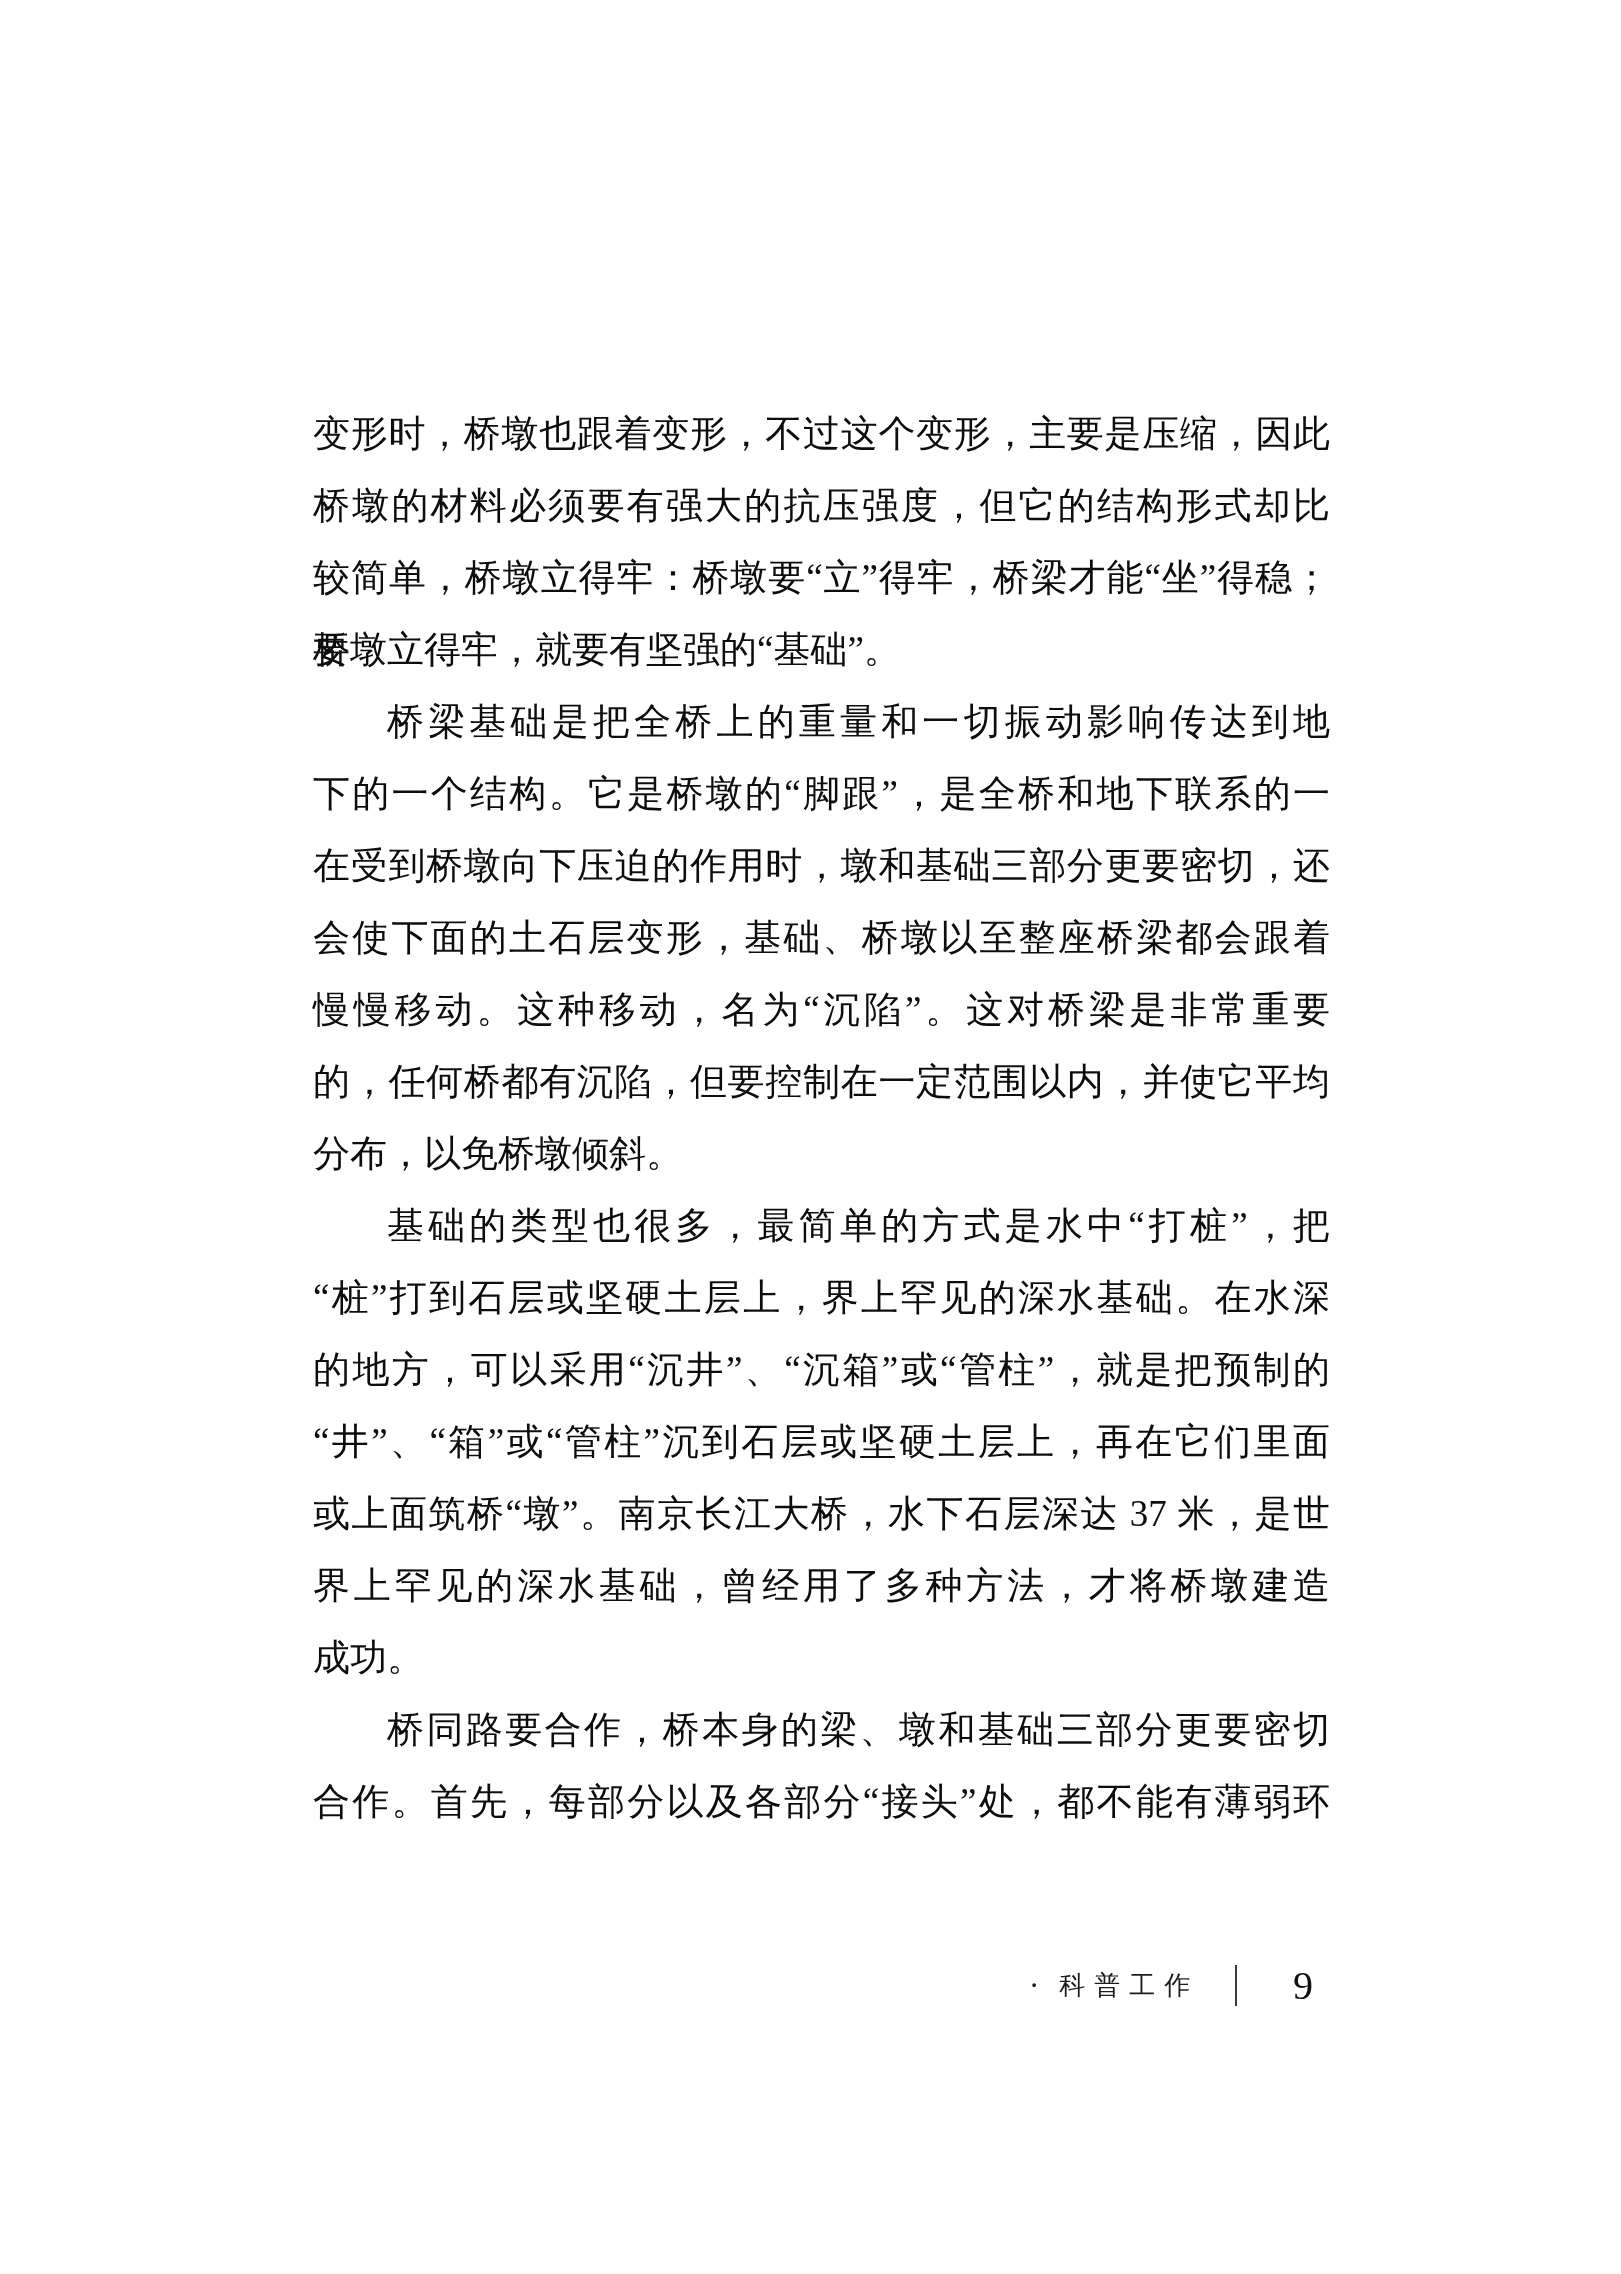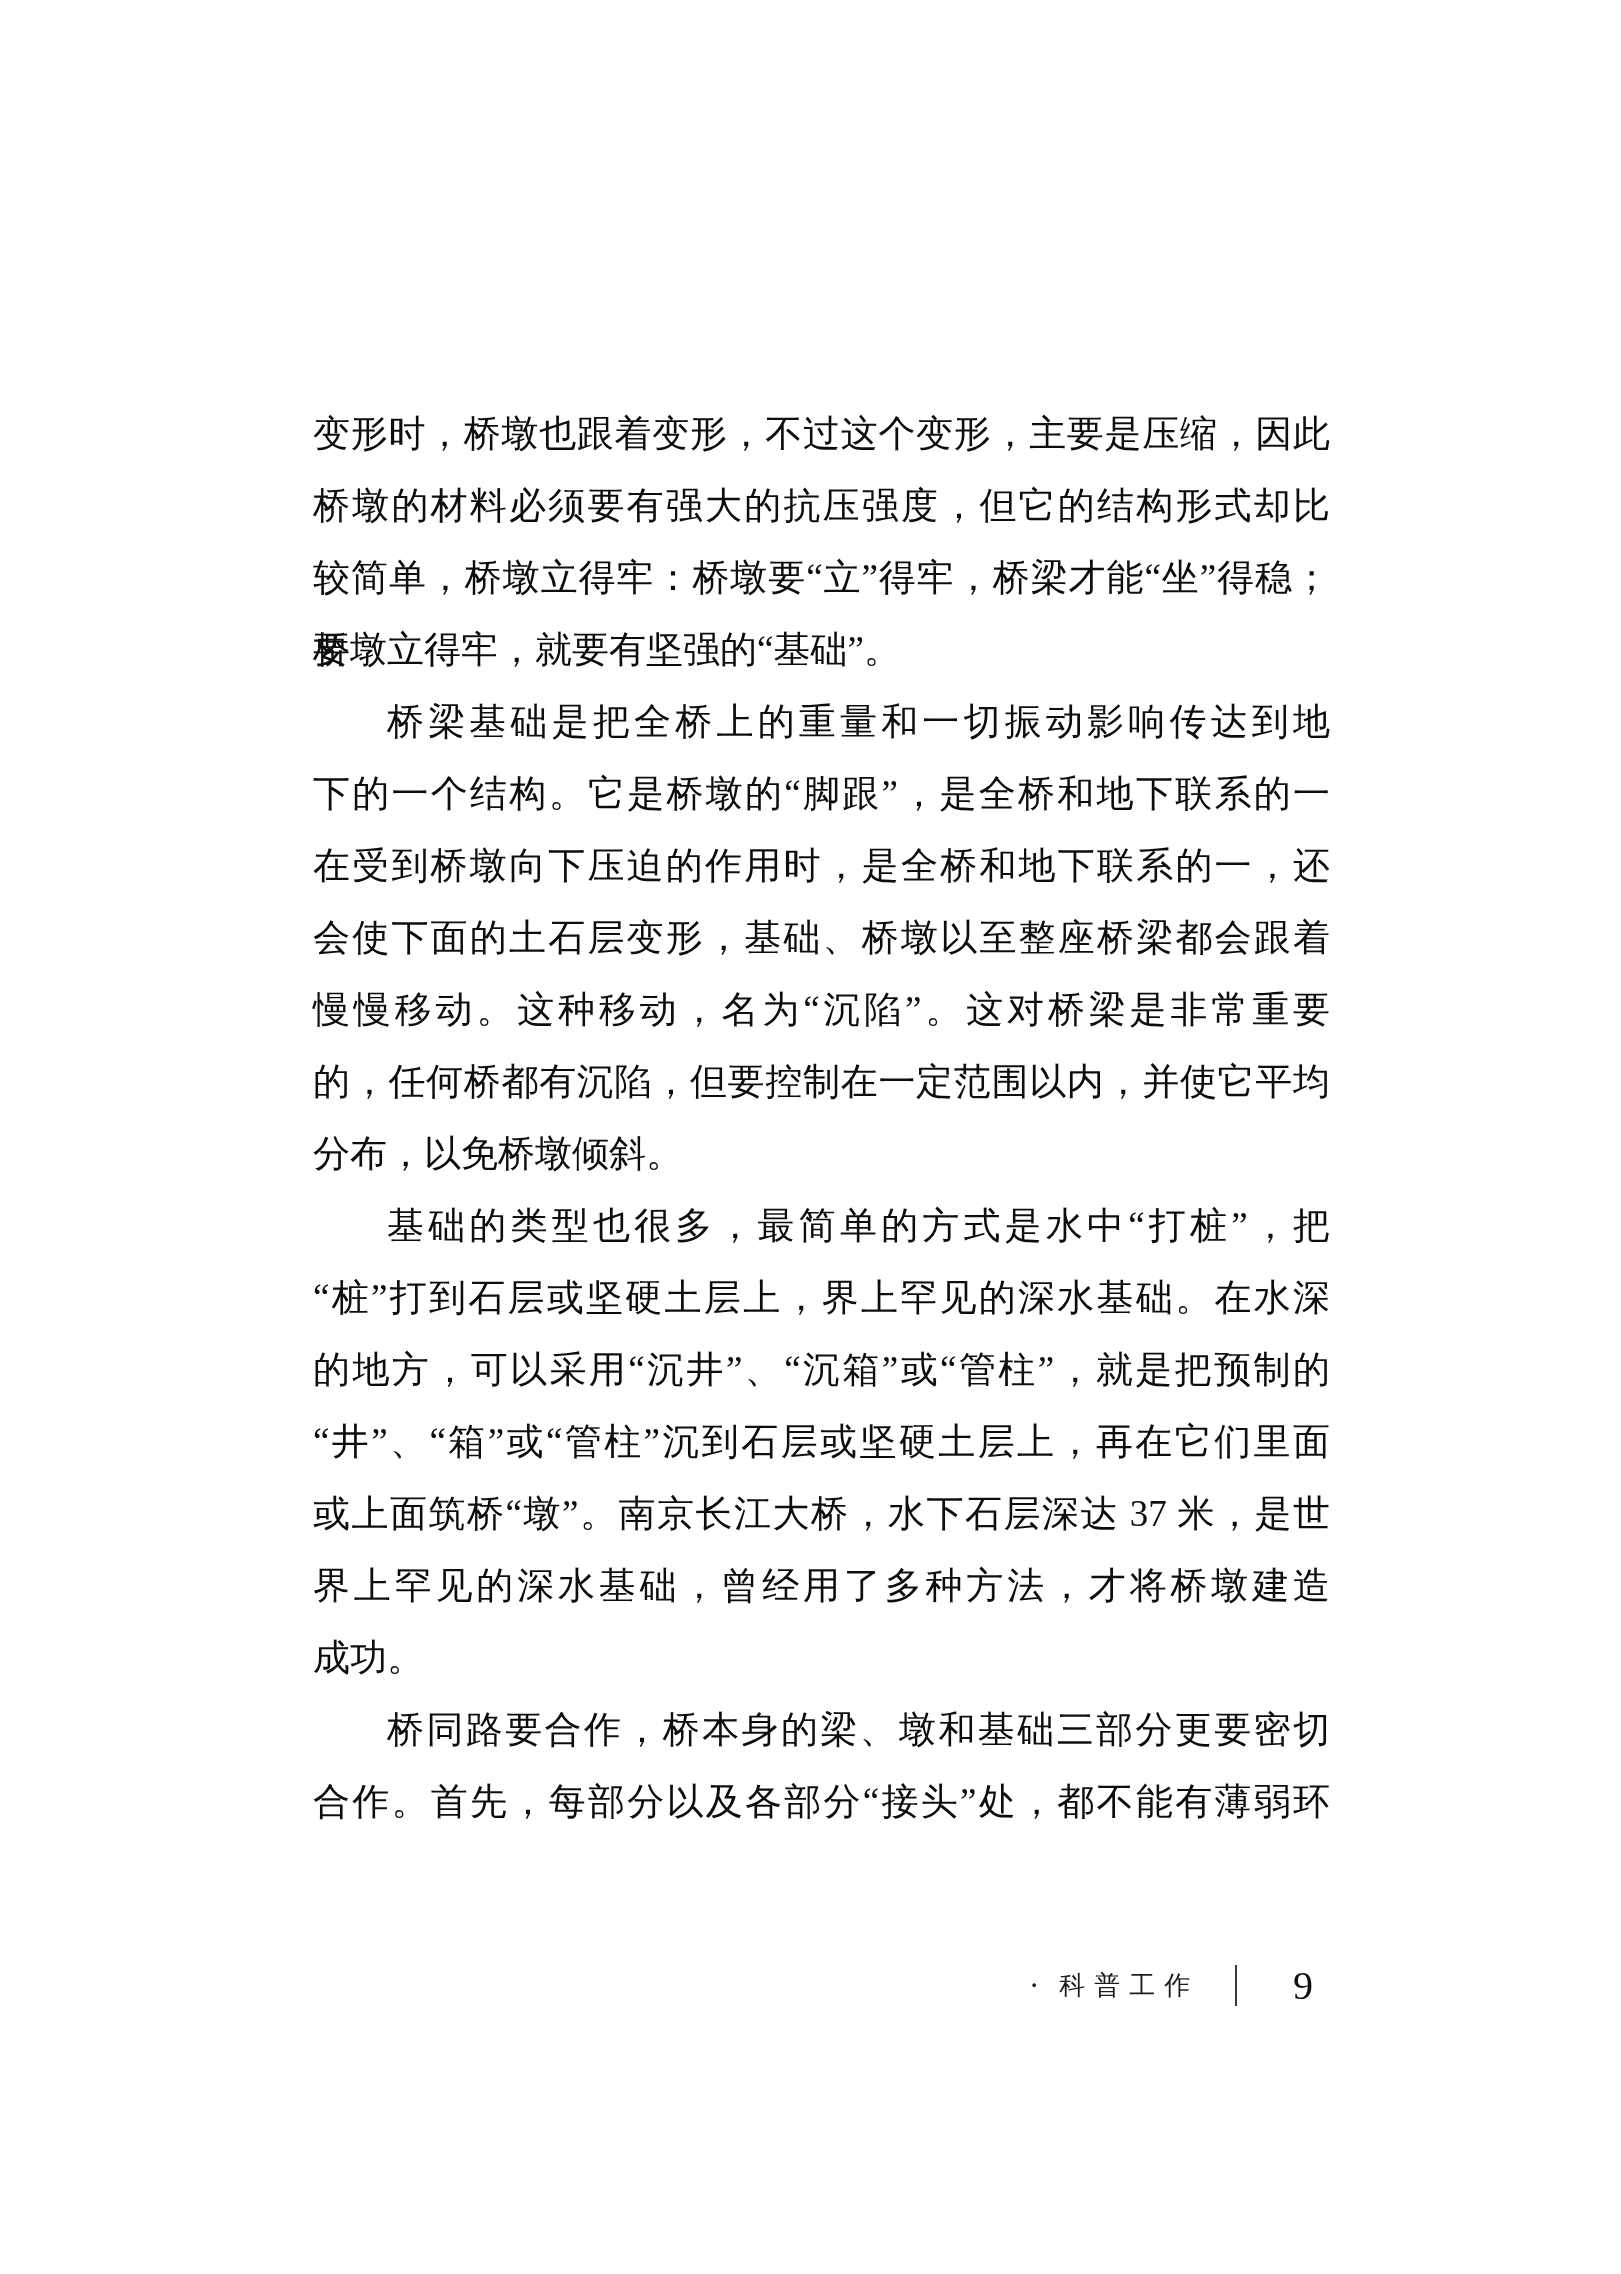--- a/index.html
+++ b/index.html
@@ -76,21 +76,21 @@
 
 <div class="page">
 
   <main class="text-block" id="text-block">
       <div class="line">变形时，桥墩也跟着变形，不过这个变形，主要是压缩，因此</div>
       <div class="line">桥墩的材料必须要有强大的抗压强度，但它的结构形式却比</div>
       <div class="line">较简单，桥墩立得牢：桥墩要“立”得牢，桥梁才能“坐”得稳；要</div>
       <div class="line no-just">桥墩立得牢，就要有坚强的“基础”。</div>
       <div class="line indent">桥梁基础是把全桥上的重量和一切振动影响传达到地</div>
       <div class="line">下的一个结构。它是桥墩的“脚跟”，是全桥和地下联系的一</div>
-      <div class="line">在受到桥墩向下压迫的作用时，是全桥和地下联系的一，还</div>
+      <div class="line">在受到桥墩向下压迫的作用时，墩和基础三部分更要密切，还</div>
       <div class="line">会使下面的土石层变形，基础、桥墩以至整座桥梁都会跟着</div>
       <div class="line">慢慢移动。这种移动，名为“沉陷”。这对桥梁是非常重要</div>
       <div class="line">的，任何桥都有沉陷，但要控制在一定范围以内，并使它平均</div>
       <div class="line no-just">分布，以免桥墩倾斜。</div>
       <div class="line indent">基础的类型也很多，最简单的方式是水中“打桩”，把</div>
       <div class="line">“桩”打到石层或坚硬土层上，界上罕见的深水基础。在水深</div>
       <div class="line">的地方，可以采用“沉井”、“沉箱”或“管柱”，就是把预制的</div>
       <div class="line">“井”、“箱”或“管柱”沉到石层或坚硬土层上，再在它们里面</div>
       <div class="line">或上面筑桥“墩”。南京长江大桥，水下石层深达 37 米，是世</div>
       <div class="line">界上罕见的深水基础，曾经用了多种方法，才将桥墩建造</div>

